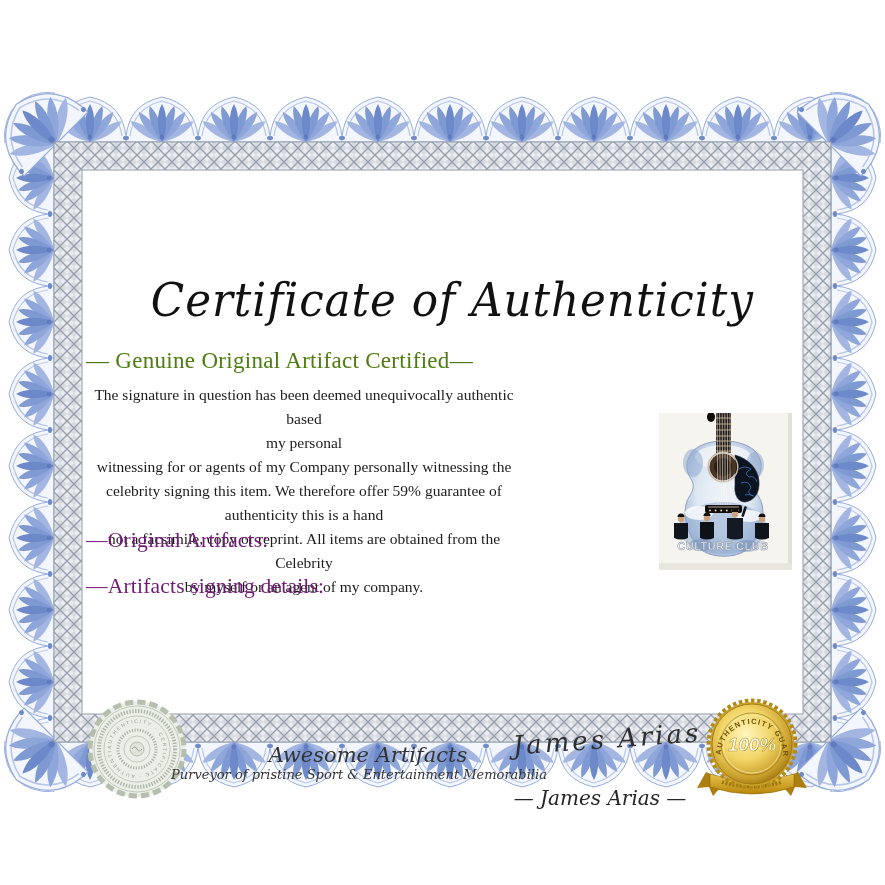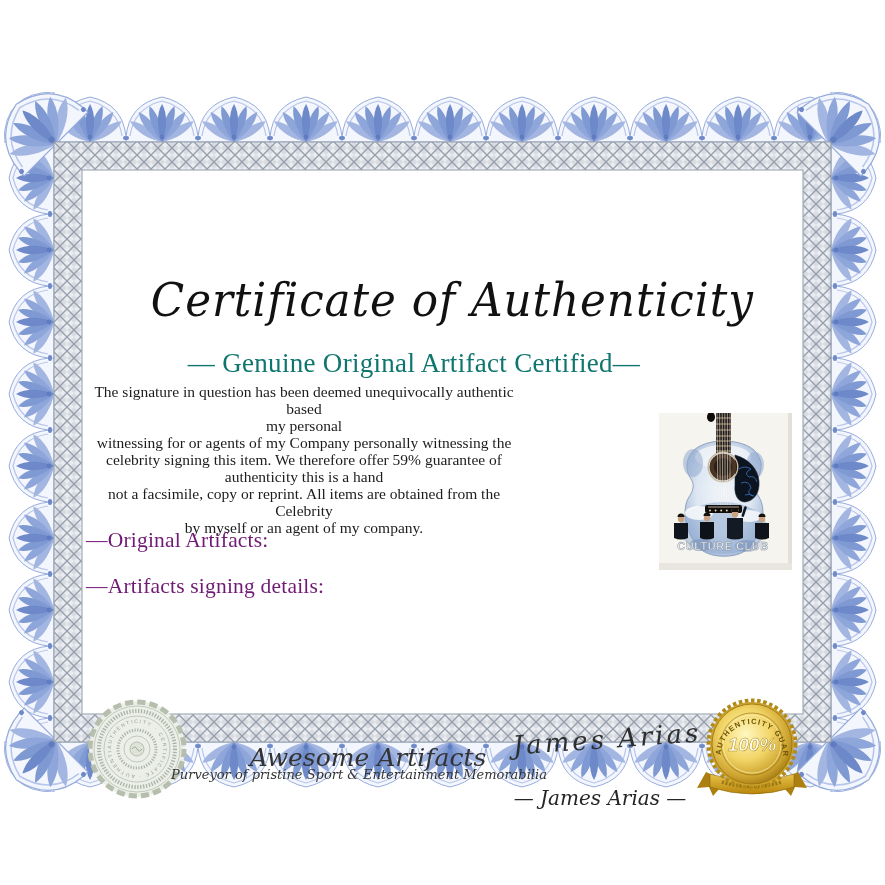--- a/index.html
+++ b/index.html
@@ -12,40 +12,40 @@
   .inner{position:absolute;left:82px;top:170px;width:721px;height:544px;}
 
   .title{
     position:absolute;left:0;top:0;width:100%;text-align:center;
     font-family:"DejaVu Serif", serif;font-style:italic;font-weight:normal;
     font-size:47px;line-height:76px;color:#111;
     transform:scaleX(.93);transform-origin:50% 0;
     letter-spacing:1px;padding-left:6px;white-space:nowrap;
   }
   .subtitle{
-    position:absolute;left:0;top:86px;width:656px;text-align:center;
-    font-size:27px;color:#0f766e;letter-spacing:.3px;
+    position:absolute;left:0;top:86px;width:656px;text-align:left;
+    font-size:23px;color:#4d7c0f;letter-spacing:.3px;
   }
   .bodytext{
     position:absolute;left:0;top:121px;width:436px;text-align:center;
-    font-size:15.5px;line-height:17px;color:#1c1c1c;
+    font-size:15.5px;line-height:24px;color:#1c1c1c;
   }
   .heading{
     position:absolute;left:0;font-size:21.5px;color:#701a75;letter-spacing:.2px;
   }
   .h1{top:266px}
   .h2{top:312px}
 
   .photo{position:absolute;left:573px;top:151px;width:133px;height:157px;}
   .seal{position:absolute;left:0;top:436px;width:102px;height:102px;}
   .badge{position:absolute;left:610px;top:436px;width:112px;height:104px;}
 
   .company-name{
     position:absolute;left:72px;top:481px;width:420px;text-align:center;
-    font-family:"DejaVu Serif", serif;font-style:italic;font-size:25px;color:#333;
+    font-family:"DejaVu Serif", serif;font-style:italic;font-size:21px;color:#333;
   }
   .tagline{
     position:absolute;left:-12px;top:505px;width:570px;text-align:center;
     font-family:"DejaVu Serif", serif;font-style:italic;font-size:13px;color:#333;
   }
   .sig-hand{
     position:absolute;left:405px;top:462px;width:232px;text-align:center;
     font-family:"DejaVu Serif", serif;font-style:italic;font-size:26px;color:#2e2e2e;
     transform:rotate(-4deg);letter-spacing:3px;white-space:nowrap;
   }

